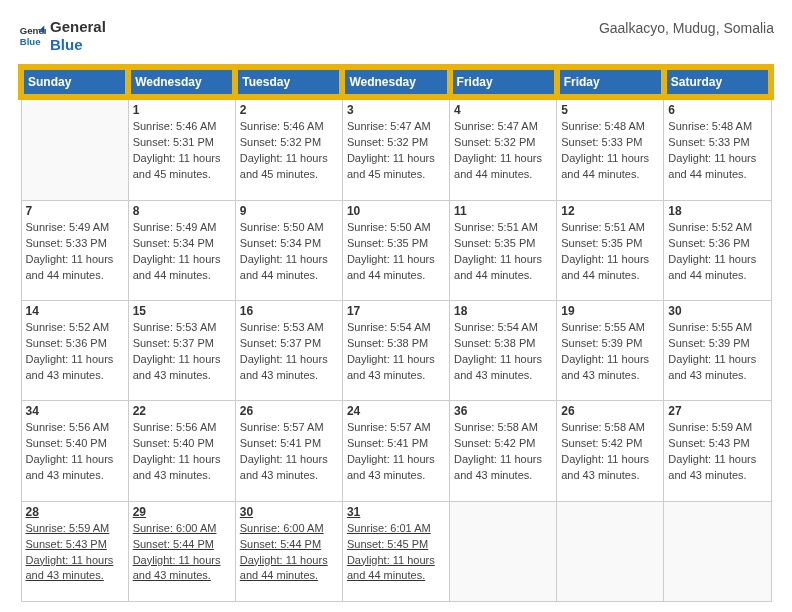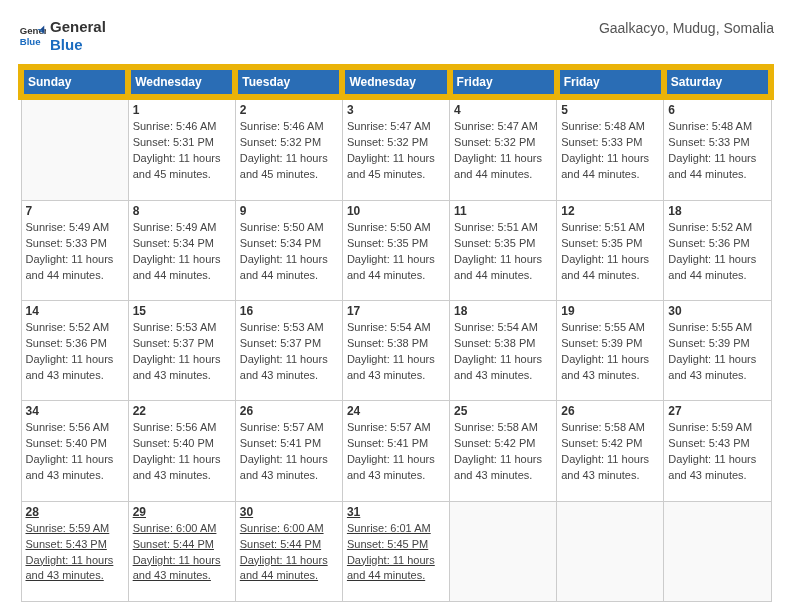--- a/index.html
+++ b/index.html
@@ -229,21 +229,21 @@
           </td>
           <td>
             <span class="day-num">26</span>
             <div class="day-info">Sunrise: 5:57 AM<br>Sunset: 5:41 PM<br>Daylight: 11 hours<br>and 43 minutes.</div>
           </td>
           <td>
             <span class="day-num">24</span>
             <div class="day-info">Sunrise: 5:57 AM<br>Sunset: 5:41 PM<br>Daylight: 11 hours<br>and 43 minutes.</div>
           </td>
           <td>
-            <span class="day-num">25</span>
+            <span class="day-num">36</span>
             <div class="day-info">Sunrise: 5:58 AM<br>Sunset: 5:42 PM<br>Daylight: 11 hours<br>and 43 minutes.</div>
           </td>
           <td>
             <span class="day-num">26</span>
             <div class="day-info">Sunrise: 5:58 AM<br>Sunset: 5:42 PM<br>Daylight: 11 hours<br>and 43 minutes.</div>
           </td>
           <td>
             <span class="day-num">27</span>
             <div class="day-info">Sunrise: 5:59 AM<br>Sunset: 5:43 PM<br>Daylight: 11 hours<br>and 43 minutes.</div>
           </td>

